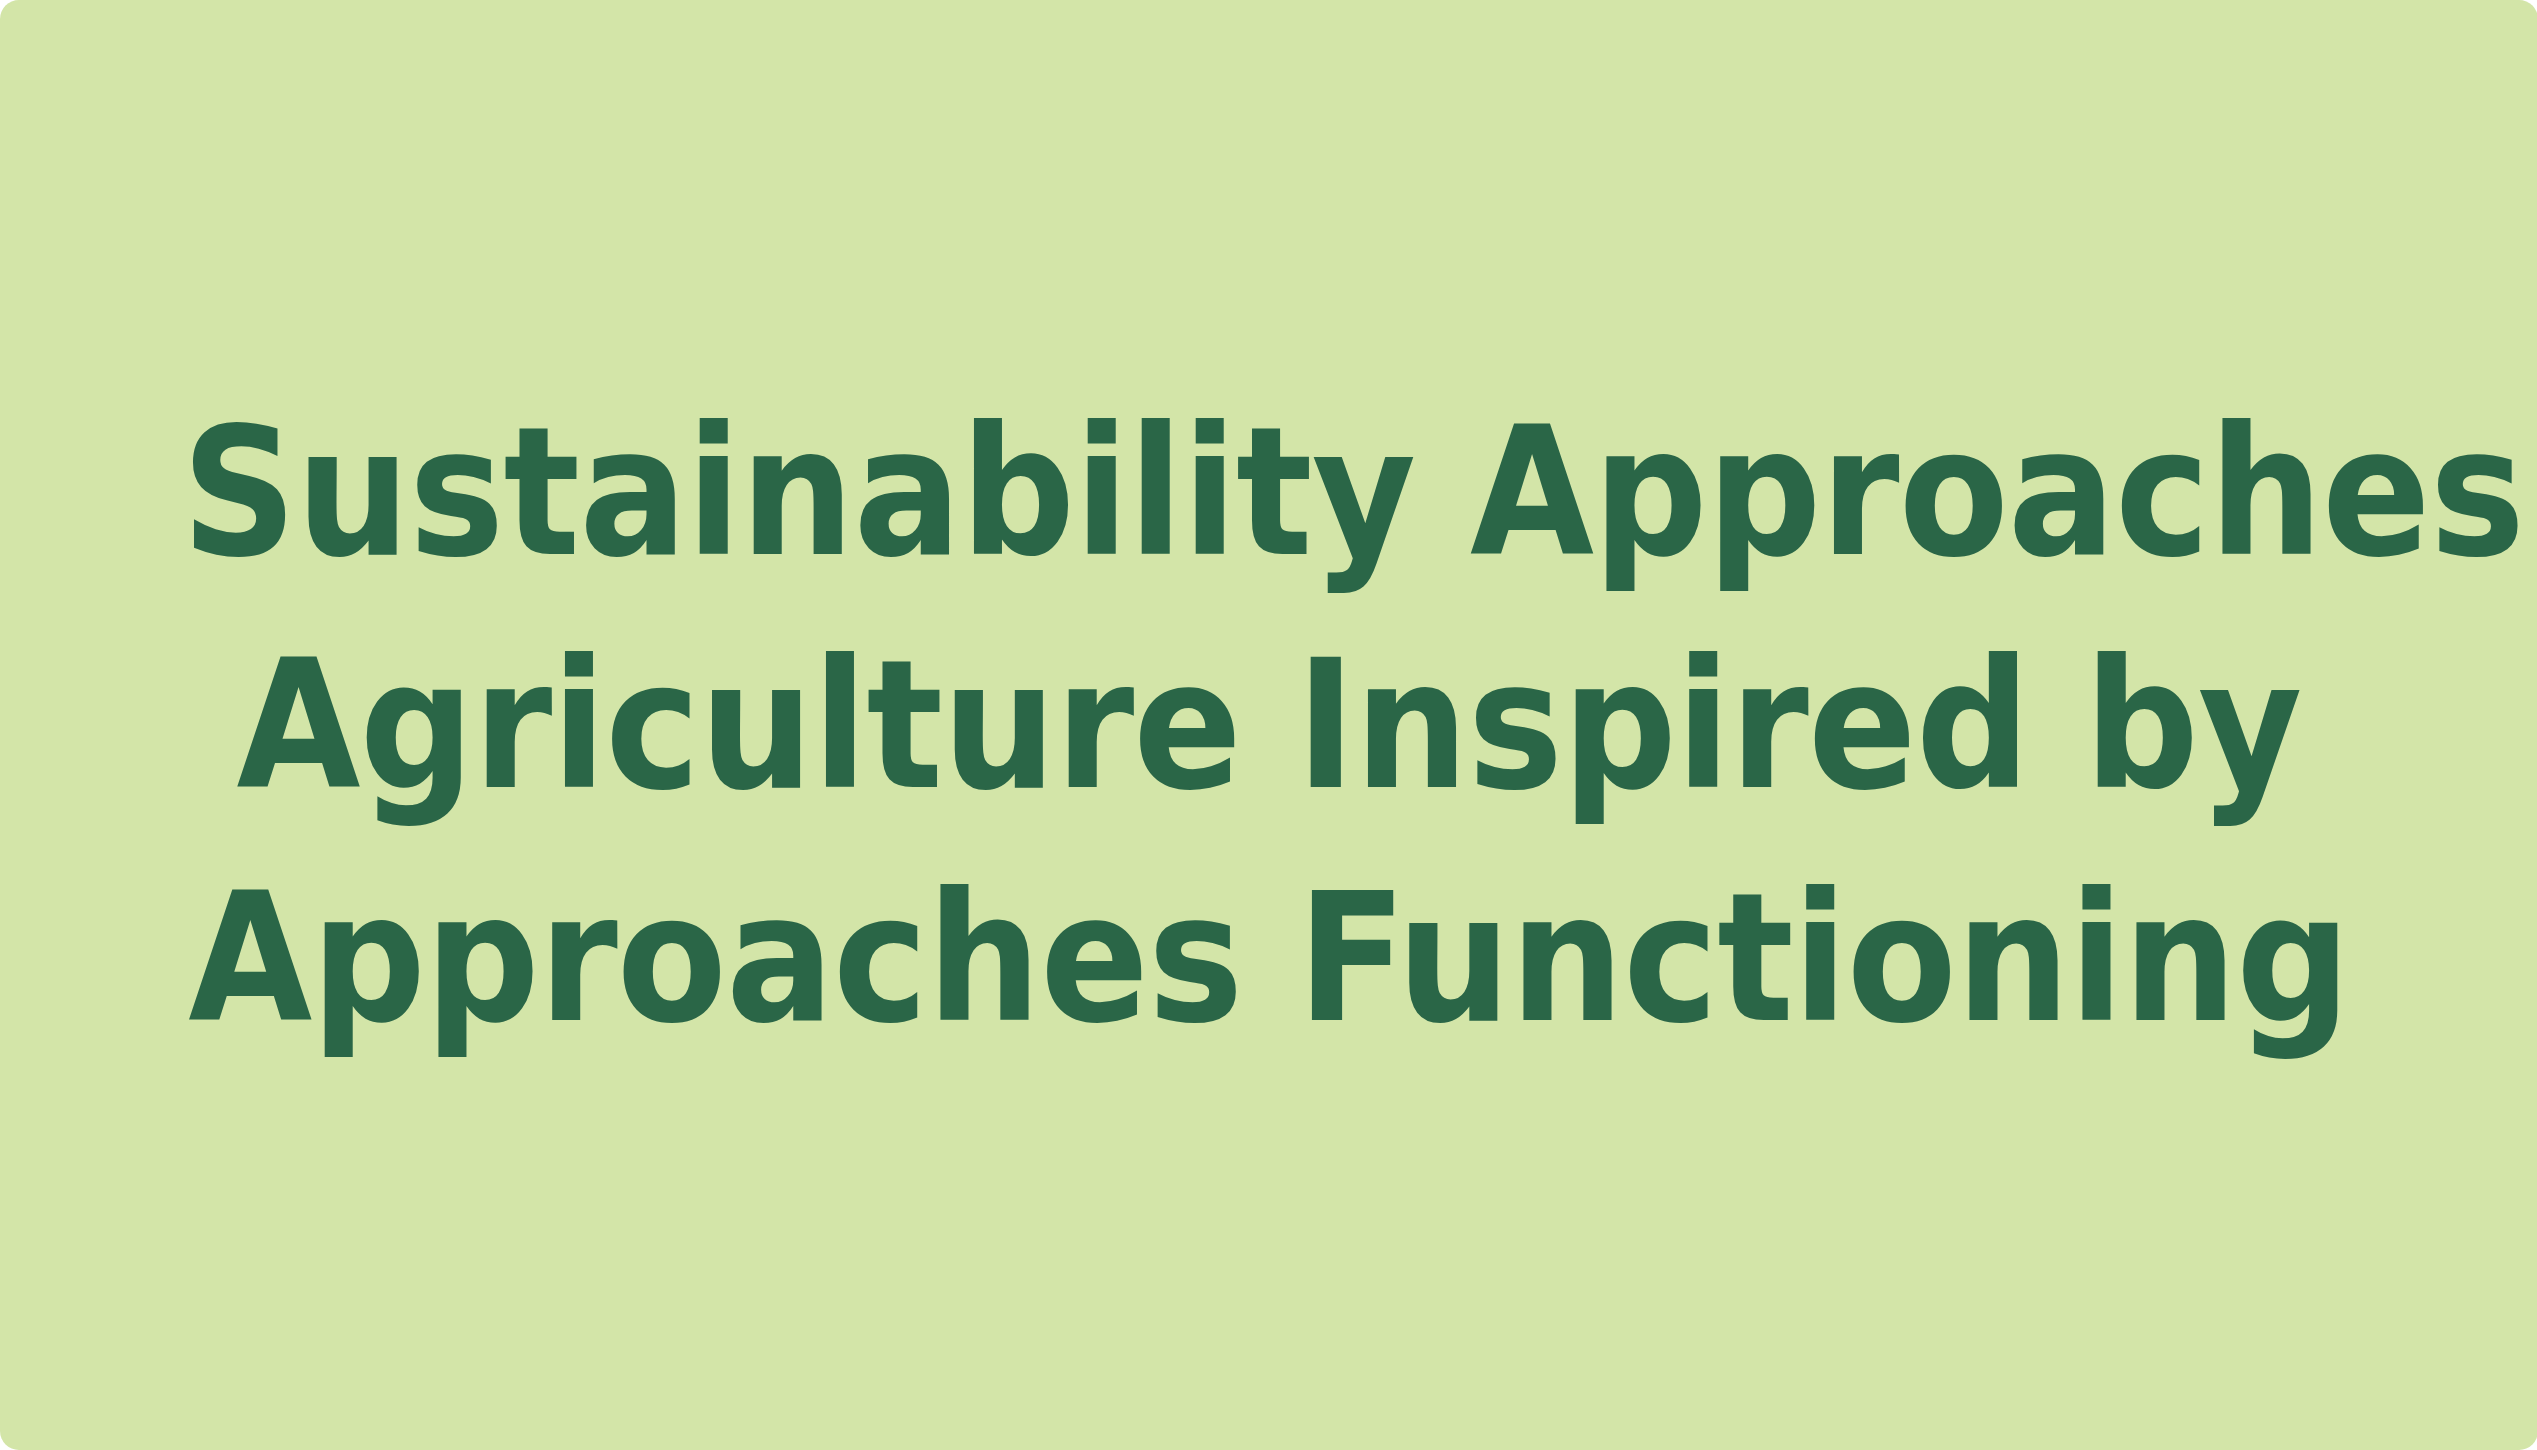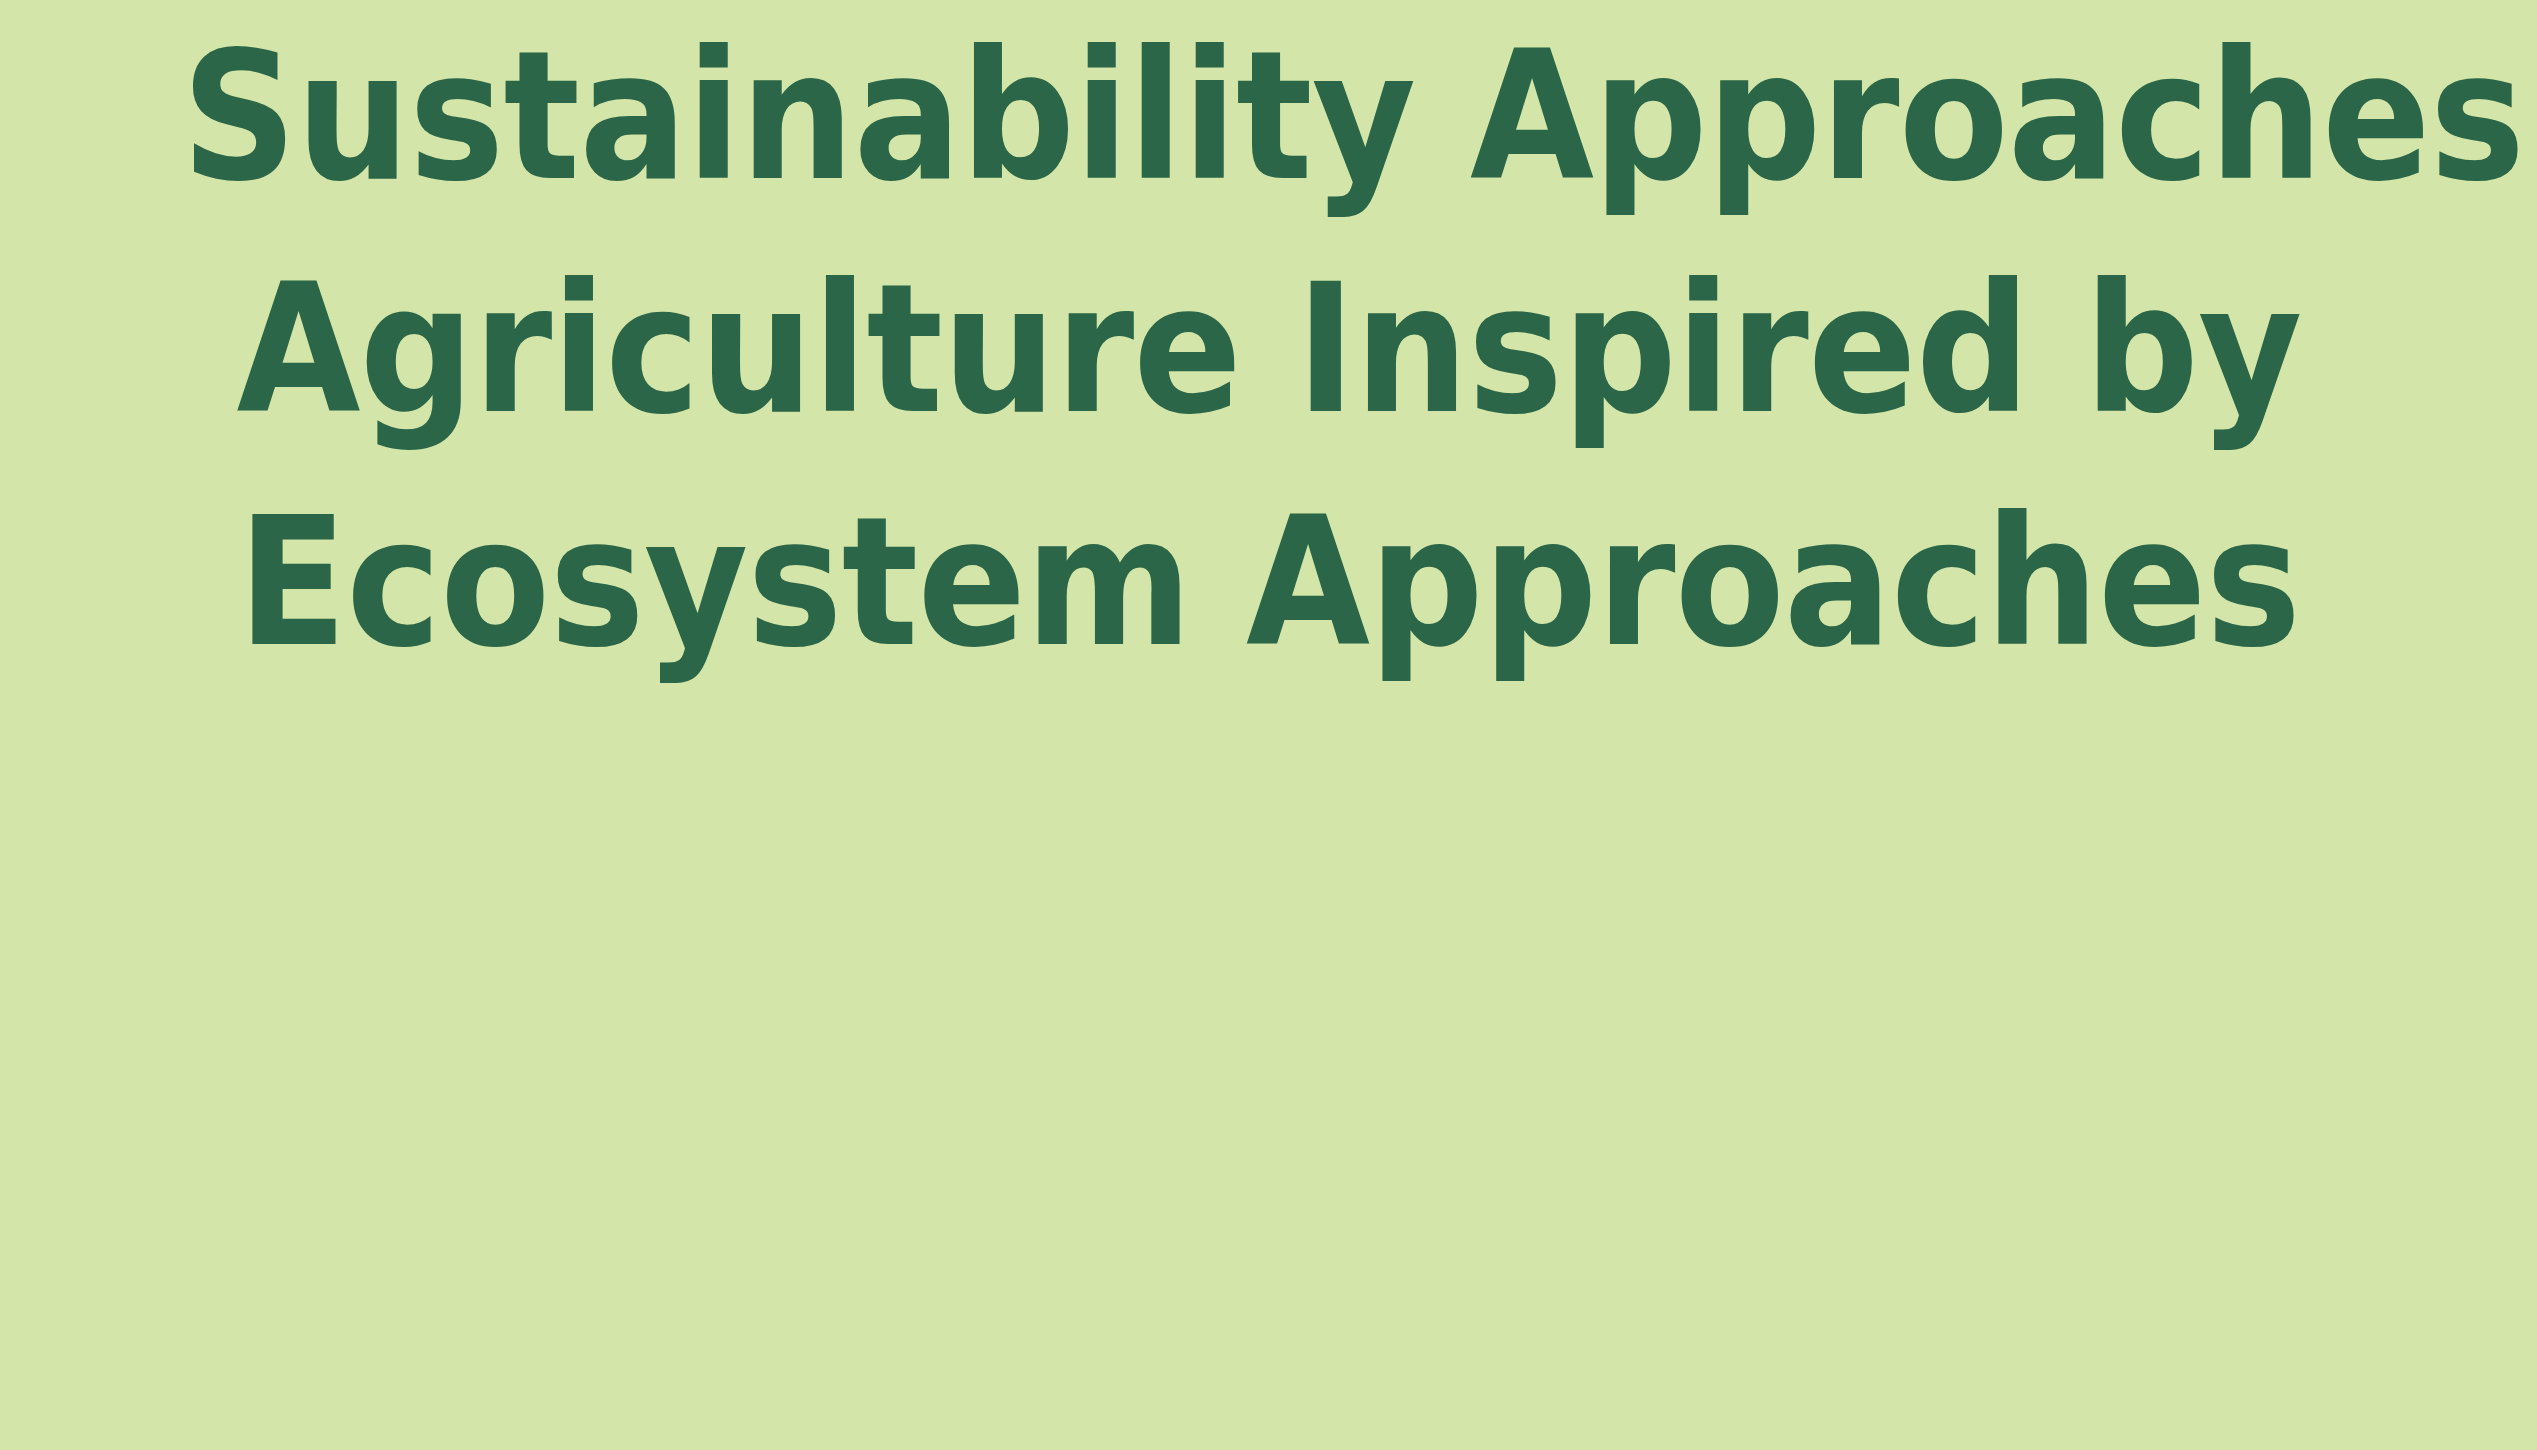--- a/index.html
+++ b/index.html
@@ -10,23 +10,24 @@
     width: 2538px;
     height: 1450px;
     overflow: hidden;
     font-family: "Liberation Sans", sans-serif;
   }
   #title-card {
     width: 2538px;
     height: 1450px;
     box-sizing: border-box;
     display: flex;
-    align-items: flex-start;
+    align-items: center;
     justify-content: center;
     background: #d3e5a8;
+    border-radius: 19px;
   }
   #title-block {
     width: 2175px;
     text-align: center;
   }
   .title-line {
     display: block;
     color: #2a6647;
     font-family: "DejaVu Sans", sans-serif;
     font-weight: bold;
@@ -37,16 +38,16 @@
     font-stretch: condensed;
   }
 </style>
 </head>
 <body>
 
 <div id="title-card">
   <div id="title-block">
     <span class="title-line">Sustainability Approaches</span>
     <span class="title-line">Agriculture Inspired by</span>
-    <span class="title-line">Ecosystem Approaches</span>
+    <span class="title-line">Approaches Functioning</span>
   </div>
 </div>
 
 
 </body></html>

